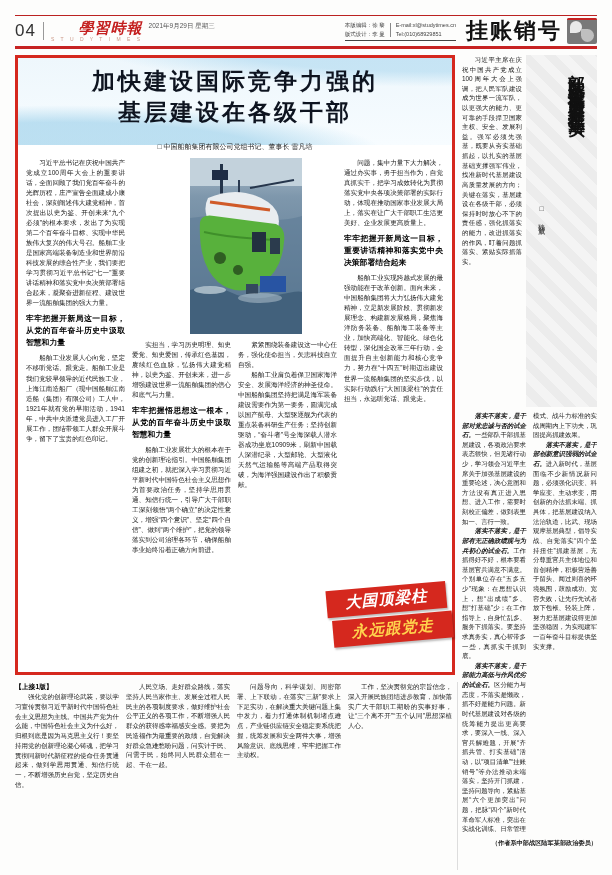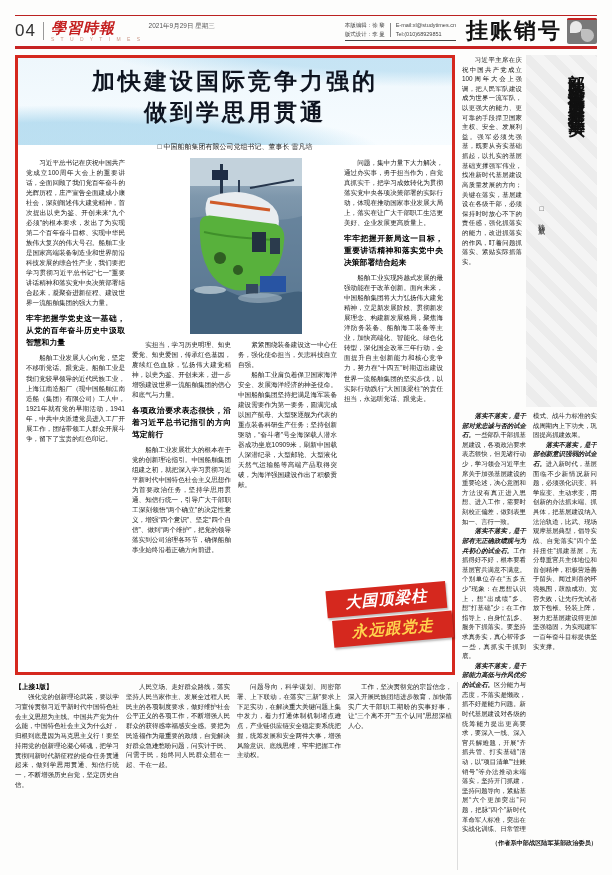--- a/index.html
+++ b/index.html
@@ -7,21 +7,21 @@
        font-family:"Liberation Sans","DejaVu Sans",sans-serif;color:#1a1a1a;
        overflow:hidden;}
   .abs{position:absolute;}
   
   #top-rule{left:15px;top:15px;width:582px;height:1px;background:#b22;}
   #header{left:15px;top:18px;width:582px;height:26px;display:flex;align-items:center;}
   #page-num{font-size:17px;color:#333;font-weight:400;letter-spacing:1px;}
   .hdr-divider{width:1px;height:18px;background:#999;margin:0 7px;}
   #masthead-wrap{line-height:1;}
   #masthead{font-family:"Liberation Serif","DejaVu Serif",serif;font-size:15px;font-weight:bold;
-            color:#c41f1f;font-style:italic;letter-spacing:1px;}
+            color:#c41f1f;font-style:italic;letter-spacing:1px;text-align:right;}
   #masthead-en{font-size:5px;color:#c98;letter-spacing:2.5px;margin-top:1px;}
   #date-block{font-size:6.5px;color:#555;margin-left:6px;line-height:1.4;align-self:flex-start;padding-top:3px;}
   #editor-block{margin-left:auto;display:flex;align-items:center;border-bottom:1px solid #444;padding-bottom:2px;}
   .ed-col{font-size:5.5px;color:#444;line-height:1.6;}
   .ed-sep{width:1px;height:14px;background:#888;margin:0 5px;}
   #section-title{font-size:22px;font-weight:bold;color:#111;letter-spacing:2px;margin-left:10px;
                  font-family:"Liberation Sans",sans-serif;}
   #section-logo{width:30px;height:26px;margin-left:5px;position:relative;background:#787878;border-radius:2px;overflow:hidden;}
   #section-logo .c1{position:absolute;width:12px;height:12px;border-radius:50% 50% 50% 0;background:#e8e8e8;left:3px;top:3px;}
   #section-logo .c2{position:absolute;width:13px;height:13px;border-radius:0 50% 50% 50%;background:#bfbfbf;right:3px;bottom:2px;}
@@ -106,35 +106,35 @@
       <span class="c1"></span>
       <span class="c2"></span>
   </span>
 </div>
 <div class="abs" id="header-rule"></div>
 
 <div class="abs" id="main-box">
   <div id="title-band">
     <div id="main-title">
       <div>加快建设国际竞争力强的</div>
-      <div>做到学思用贯通</div>
+      <div>基层建设在各级干部</div>
     </div>
     <div id="main-byline">□ 中国船舶集团有限公司党组书记、董事长  雷凡培</div>
   </div>
 
   <div id="main-cols">
     <div class="mcol">
       <p>习近平总书记在庆祝中国共产党成立100周年大会上的重要讲话，全面回顾了我们党百年奋斗的光辉历程，庄严宣告全面建成小康社会，深刻阐述伟大建党精神，首次提出以史为鉴、开创未来“九个必须”的根本要求，发出了为实现第二个百年奋斗目标、实现中华民族伟大复兴的伟大号召。船舶工业是国家高端装备制造业和世界前沿科技发展的综合性产业，我们要把学习贯彻习近平总书记“七一”重要讲话精神和落实党中央决策部署结合起来，凝聚奋进新征程、建设世界一流船舶集团的强大力量。</p>
-      <div class="subhead">牢牢把握学党史这一基础，从党的百年奋斗历史中汲取智慧和力量</div>
+      <div class="subhead">牢牢把握开新局这一目标，从党的百年奋斗历史中汲取智慧和力量</div>
       <p>船舶工业发展人心向党，坚定不移听党话、跟党走。船舶工业是我们党较早领导的近代民族工业，上海江南造船厂（现中国船舶江南造船（集团）有限公司）工人中，1921年就有党的早期活动，1941年，中共中央派遣党员进入工厂开展工作，团结带领工人群众开展斗争，留下了宝贵的红色印记。</p>
     </div>
     <div class="mcol">
       <div class="photo-spacer"></div>
       <p>实担当，学习历史明理、知史爱党、知史爱国，传承红色基因，赓续红色血脉，弘扬伟大建党精神，以史为鉴、开创未来，进一步增强建设世界一流船舶集团的信心和底气与力量。</p>
-      <div class="subhead">各项政治要求表态很快，沿着习近平总书记指引的方向笃定前行</div>
+      <div class="subhead">牢牢把握悟思想这一根本，从党的百年奋斗历史中汲取智慧和力量</div>
       <p>船舶工业发展壮大的根本在于党的创新理论指引。中国船舶集团组建之初，就把深入学习贯彻习近平新时代中国特色社会主义思想作为首要政治任务，坚持学思用贯通、知信行统一，引导广大干部职工深刻领悟“两个确立”的决定性意义，增强“四个意识”、坚定“四个自信”、做到“两个维护”，把党的领导落实到公司治理各环节，确保船舶事业始终沿着正确方向前进。</p>
     </div>
     <div class="mcol">
       <div class="photo-spacer"></div>
       <p>紧紧围绕装备建设这一中心任务，强化使命担当，矢志科技自立自强。</p>
       <p>船舶工业肩负着保卫国家海洋安全、发展海洋经济的神圣使命。中国船舶集团坚持把满足海军装备建设需要作为第一要务，圆满完成以国产航母、大型驱逐舰为代表的重点装备科研生产任务；坚持创新驱动，“奋斗者”号全海深载人潜水器成功坐底10909米，刷新中国载人深潜纪录，大型邮轮、大型液化天然气运输船等高端产品取得突破，为海洋强国建设作出了积极贡献。</p>
     </div>
     <div class="mcol">
       <p>问题，集中力量下大力解决，通过办实事，勇于担当作为，自觉真抓实干，把学习成效转化为贯彻落实党中央各项决策部署的实际行动，体现在推动国家事业发展大局上，落实在让广大干部职工生活更美好、企业发展更高质量上。</p>
       <div class="subhead">牢牢把握开新局这一目标，重要讲话精神和落实党中央决策部署结合起来</div>

